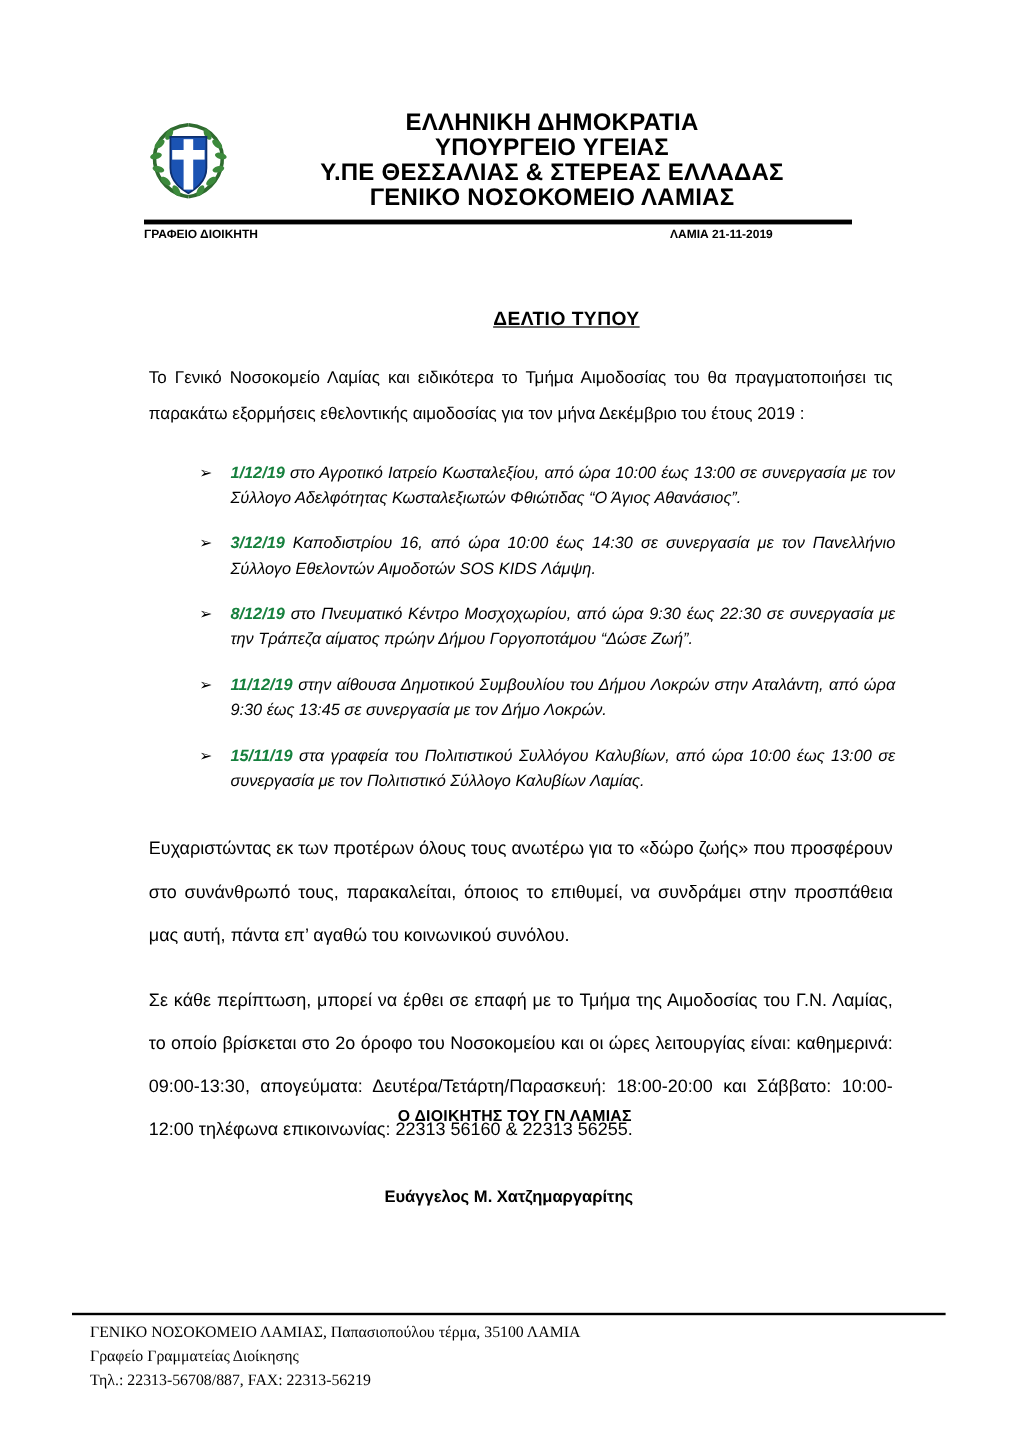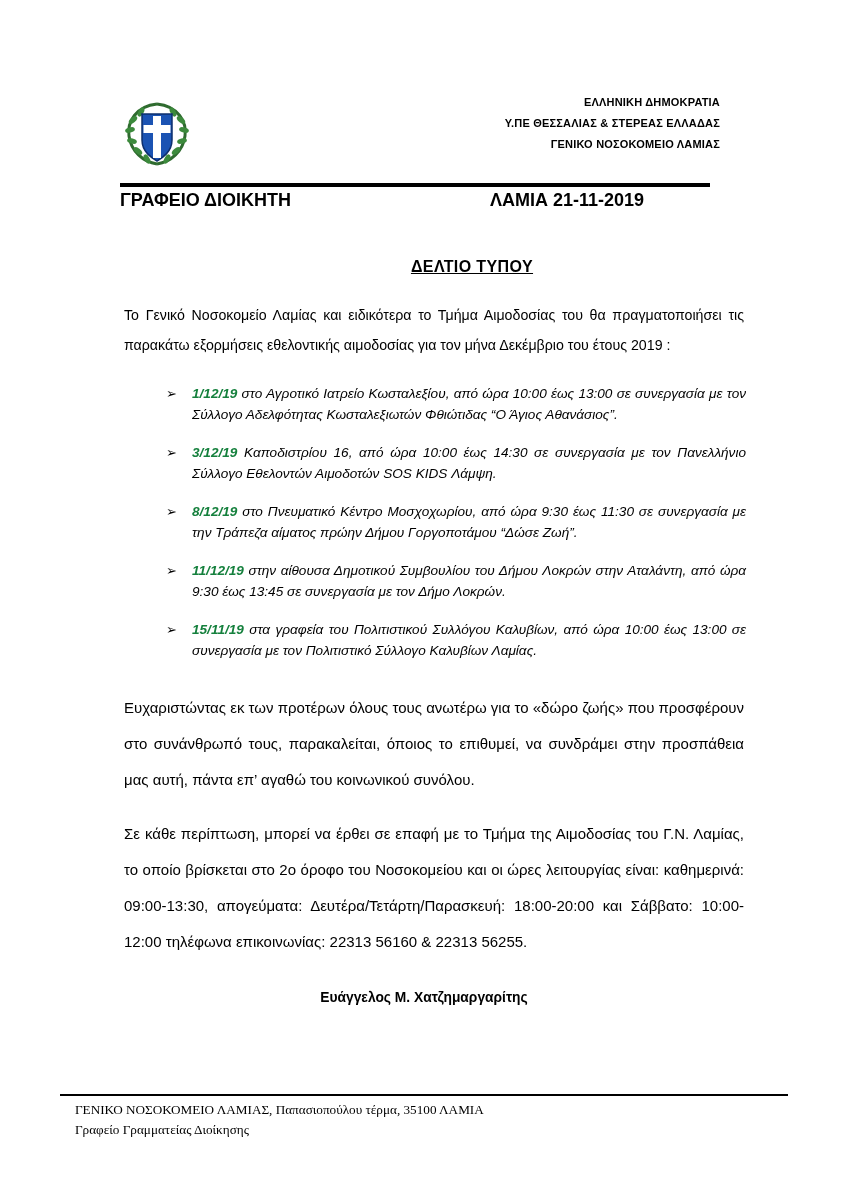--- a/index.html
+++ b/index.html
@@ -37,22 +37,22 @@
     width: 74px;
     height: 74px;
     margin-top: 4px;
     flex: 0 0 74px;
     position: relative;
   }
   .emblem svg { display: block; }
 
   .header-lines {
     flex: 1 1 auto;
-    text-align: right;
-    font-size: 11px;
+    text-align: center;
+    font-size: 20px;
     line-height: 21px;
     font-weight: bold;
     letter-spacing: 0.2px;
     padding-left: 6px;
   }
   .header-lines div { white-space: nowrap; }
 
   .rule {
     position: absolute;
     left: 120px;
@@ -60,21 +60,21 @@
     width: 590px;
     height: 4px;
     background: #000000;
   }
 
   .subheader {
     position: absolute;
     left: 120px;
     top: 190px;
     width: 590px;
-    font-size: 18px;
+    font-size: 10px;
     font-weight: bold;
     display: flex;
     justify-content: space-between;
   }
   .subheader .office { text-align: left; }
   .subheader .place { text-align: left; padding-right: 66px; margin-left: 14px; }
 
   
   .doc-title {
     position: absolute;
@@ -216,20 +216,21 @@
         </g>
 
         <path d="M22 18 H52 V44 C52 56, 42 62, 37 65 C32 62, 22 56, 22 44 Z" fill="#1b53b3" stroke="#0d2f6e" stroke-width="1.5"></path>
 
         <rect x="33" y="20" width="8" height="42" fill="#ffffff"></rect>
         <rect x="23.5" y="29" width="27" height="8" fill="#ffffff"></rect>
       </svg>
     </div>
     <div class="header-lines">
       <div>ΕΛΛΗΝΙΚΗ ΔΗΜΟΚΡΑΤΙΑ</div>
+      <div>ΥΠΟΥΡΓΕΙΟ ΥΓΕΙΑΣ</div>
       <div>Υ.ΠΕ ΘΕΣΣΑΛΙΑΣ &amp; ΣΤΕΡΕΑΣ ΕΛΛΑΔΑΣ</div>
       <div>ΓΕΝΙΚΟ ΝΟΣΟΚΟΜΕΙΟ ΛΑΜΙΑΣ</div>
     </div>
   </div>
 
   <div class="rule"></div>
 
   <div class="subheader">
     <div class="office">ΓΡΑΦΕΙΟ ΔΙΟΙΚΗΤΗ</div>
     <div class="place">ΛΑΜΙΑ  21-11-2019</div>
@@ -251,21 +252,21 @@
 
     <div class="bullet">
       <span class="marker">➢</span>
       <span class="date">3/12/19</span>
       <span class="txt">Καποδιστρίου 16, από ώρα 10:00 έως 14:30 σε συνεργασία με τον Πανελλήνιο Σύλλογο Εθελοντών Αιμοδοτών SOS KIDS Λάμψη.</span>
     </div>
 
     <div class="bullet">
       <span class="marker">➢</span>
       <span class="date">8/12/19</span>
-      <span class="txt">στο Πνευματικό Κέντρο Μοσχοχωρίου, από ώρα 9:30 έως 11:30 σε συνεργασία με την Τράπεζα αίματος πρώην Δήμου Γοργοποτάμου “Δώσε Ζωή”.</span>
+      <span class="txt">στο Πνευματικό Κέντρο Μοσχοχωρίου, από ώρα 9:30 έως 22:30 σε συνεργασία με την Τράπεζα αίματος πρώην Δήμου Γοργοποτάμου “Δώσε Ζωή”.</span>
     </div>
 
     <div class="bullet">
       <span class="marker">➢</span>
       <span class="date">11/12/19</span>
       <span class="txt">στην αίθουσα Δημοτικού Συμβουλίου του Δήμου Λοκρών στην Αταλάντη, από ώρα 9:30 έως 13:45 σε συνεργασία με τον Δήμο Λοκρών.</span>
     </div>
 
     <div class="bullet">
       <span class="marker">➢</span>
@@ -273,21 +274,23 @@
       <span class="txt">στα γραφεία του Πολιτιστικού Συλλόγου Καλυβίων, από ώρα 10:00 έως 13:00 σε συνεργασία με τον Πολιτιστικό Σύλλογο Καλυβίων Λαμίας.</span>
     </div>
 
   </div>
 
   <div class="closing">
     <p>Ευχαριστώντας εκ των προτέρων όλους τους ανωτέρω για το «δώρο ζωής»  που προσφέρουν στο συνάνθρωπό τους, παρακαλείται, όποιος το επιθυμεί,  να συνδράμει στην προσπάθεια μας αυτή, πάντα επ’ αγαθώ του κοινωνικού συνόλου.</p>
     <p>Σε κάθε περίπτωση, μπορεί να έρθει σε επαφή με το Τμήμα της Αιμοδοσίας του Γ.Ν. Λαμίας, το οποίο βρίσκεται στο 2ο όροφο του Νοσοκομείου και οι ώρες λειτουργίας είναι: καθημερινά: 09:00-13:30, απογεύματα: Δευτέρα/Τετάρτη/Παρασκευή: 18:00-20:00 και Σάββατο: 10:00-12:00 τηλέφωνα επικοινωνίας: 22313 56160 &amp; 22313 56255.</p>
   </div>
 
+  <div class="sig-title">Ο ΔΙΟΙΚΗΤΗΣ ΤΟΥ ΓΝ ΛΑΜΙΑΣ</div>
   <div class="sig-name">Ευάγγελος Μ. Χατζημαργαρίτης</div>
 
   <div class="footer-rule"></div>
   <div class="footer">
     <div class="l1">ΓΕΝΙΚΟ ΝΟΣΟΚΟΜΕΙΟ ΛΑΜΙΑΣ, Παπασιοπούλου τέρμα, 35100 ΛΑΜΙΑ</div>
     <div>Γραφείο Γραμματείας Διοίκησης</div>
+    <div>Τηλ.: 22313-56708/887,  FAX: 22313-56219</div>
   </div>
 
 </div>
 
 </body></html>

